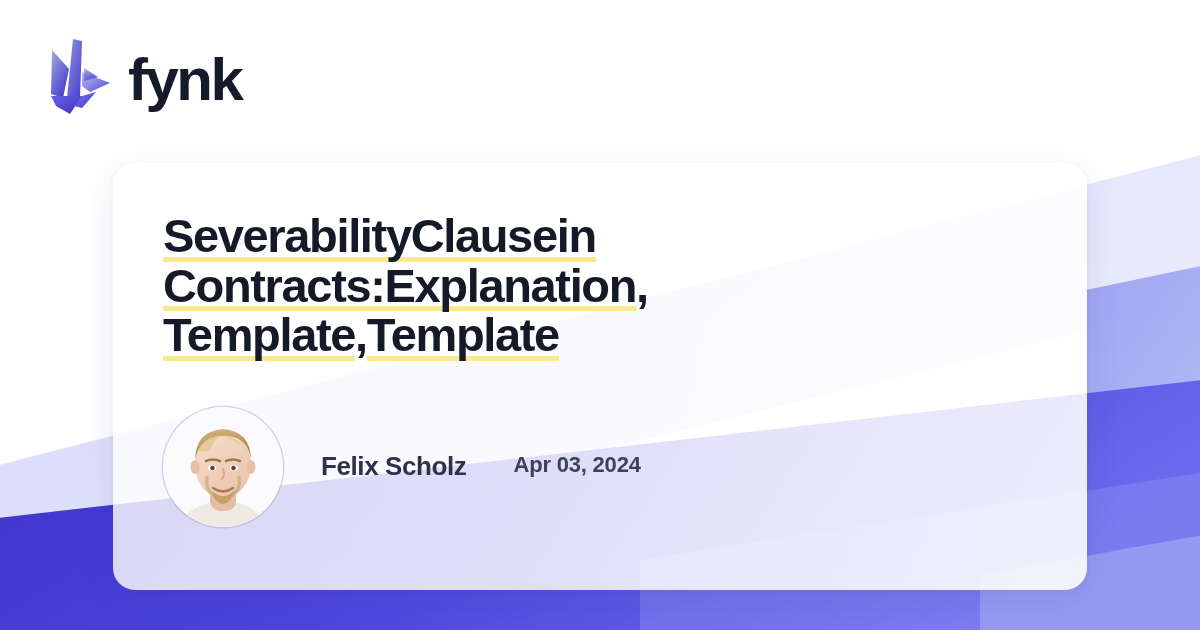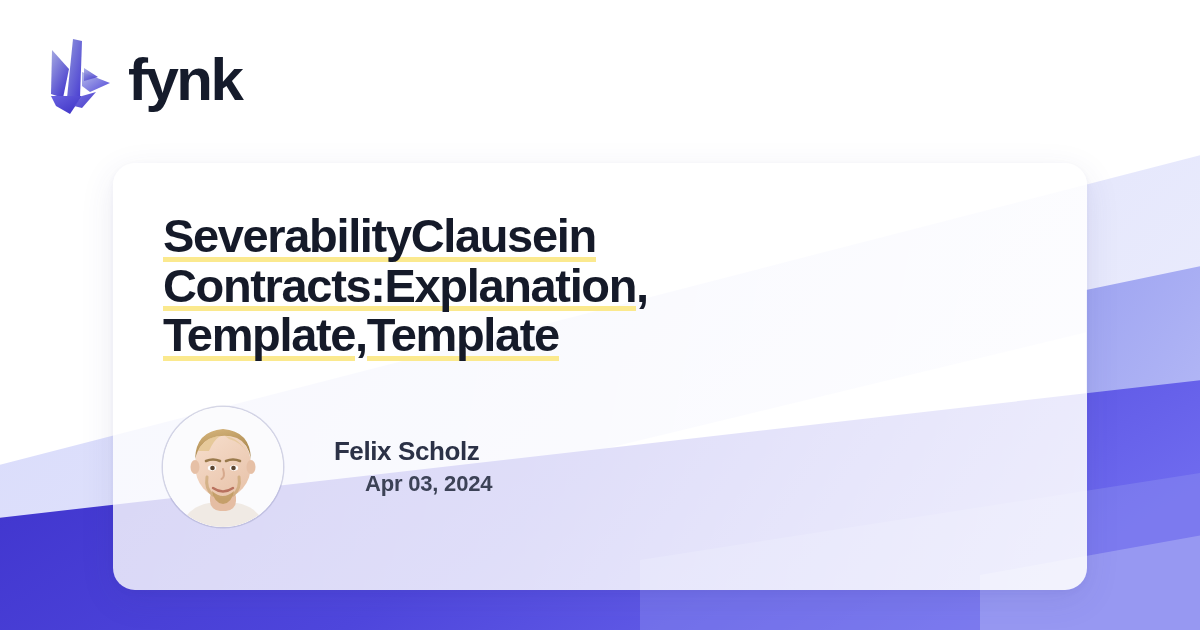--- a/index.html
+++ b/index.html
@@ -115,21 +115,21 @@
     position: relative;
     width: 120px;
     height: 120px;
     border-radius: 50%;
     background: #ffffff;
     box-shadow: 0 0 0 1.5px rgba(148,150,190,0.38);
     overflow: hidden;
     flex: none;
   }
   .avatar svg { position: absolute; left: 0; top: 0; }
-  .author-text { display: flex; flex-direction: column; gap: 3px; text-align: center; }
+  .author-text { display: flex; gap: 3px; }
   .author-name {
     font-size: 26px;
     font-weight: 700;
     letter-spacing: -0.4px;
     color: #2c3247;
     line-height: 1.2;
   }
   .author-date {
     font-size: 22px;
     font-weight: 700;

